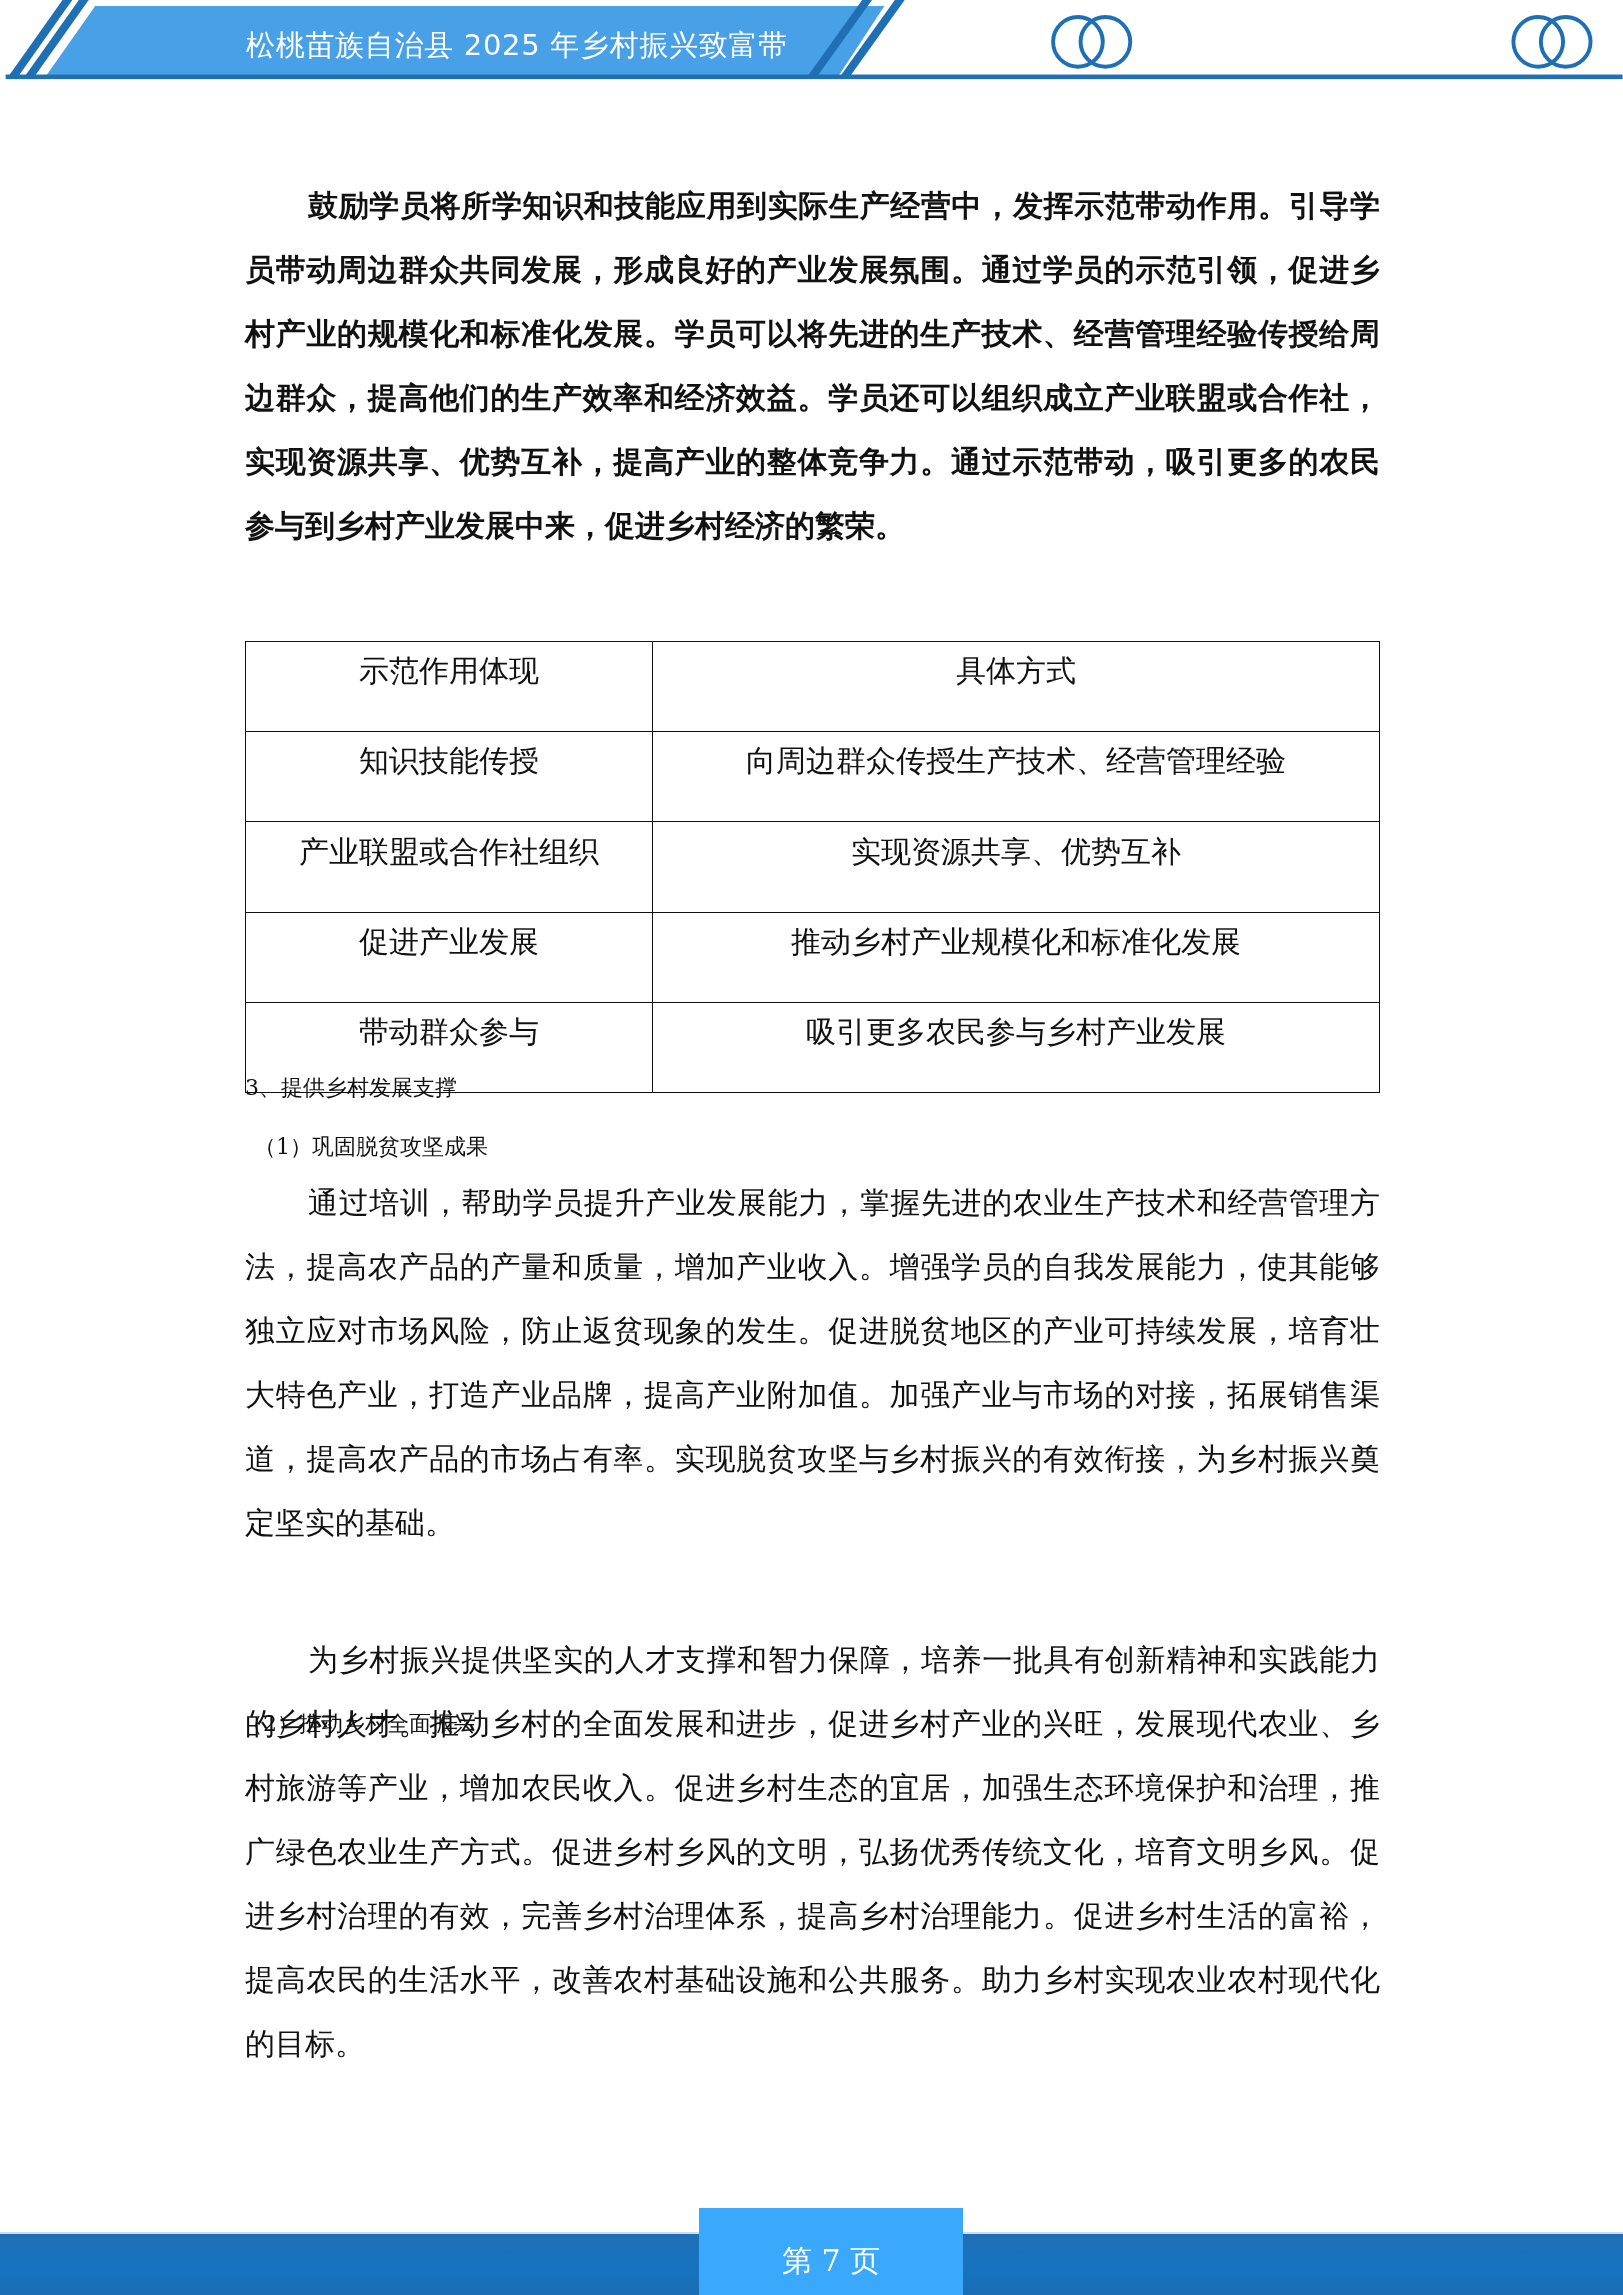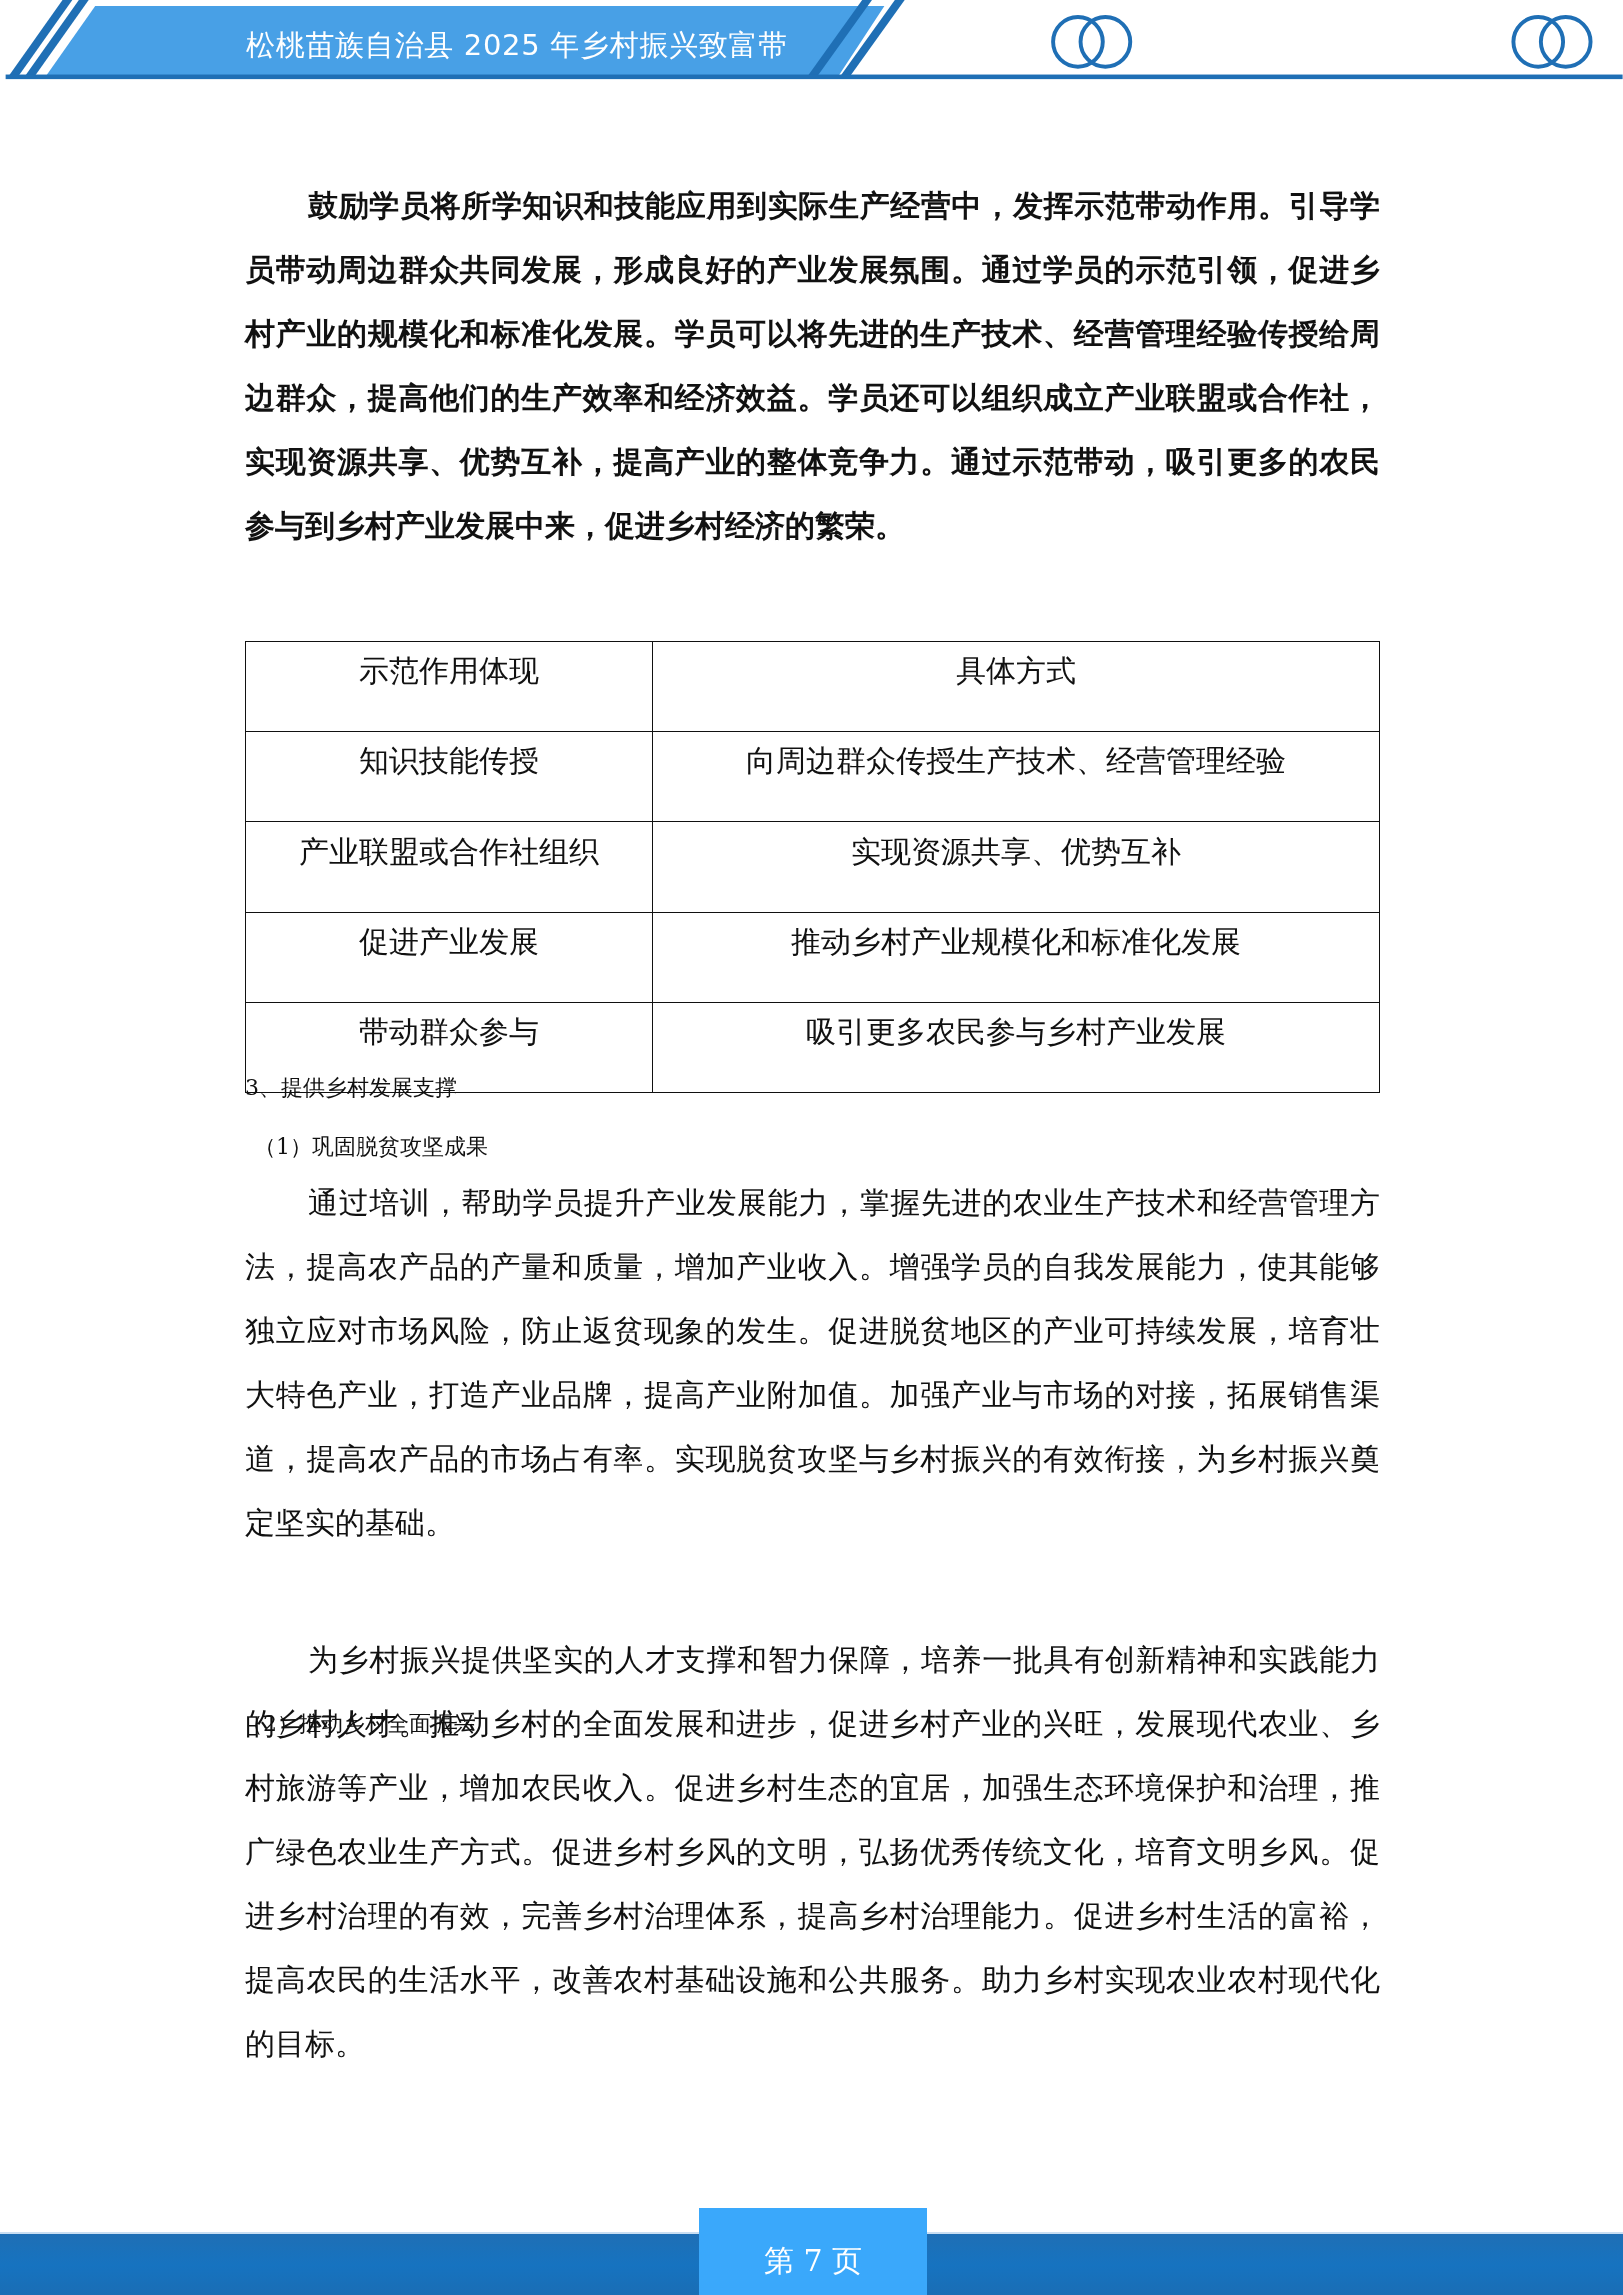--- a/index.html
+++ b/index.html
@@ -37,21 +37,21 @@
       vertical-align: top; padding-top: 9.2px; font-weight: normal;
     }
     table.demo .c1 { width: 404px; }
     
     .footer-bar {
       position: absolute; left: 0; top: 2232px; width: 1623px; height: 63px;
       background: linear-gradient(#1f6fb5, #1673c0 50%, #1a6db4);
       border-top: 2px solid #c9def2;
     }
     .page-tab {
-      position: absolute; left: 699px; top: 2208px; width: 228px; height: 88px;
+      position: absolute; left: 699px; top: 2208px; width: 264px; height: 88px;
       background: #3aa8fb;
       display: flex; align-items: center; justify-content: center;
       color: #ffffff; font-size: 30px; padding-top: 19.6px; box-sizing: border-box;
     }
   </style>
 </head>
 <body>
 
 <div class="header">
   <svg width="1623" height="85" viewBox="0 0 2481 130">

